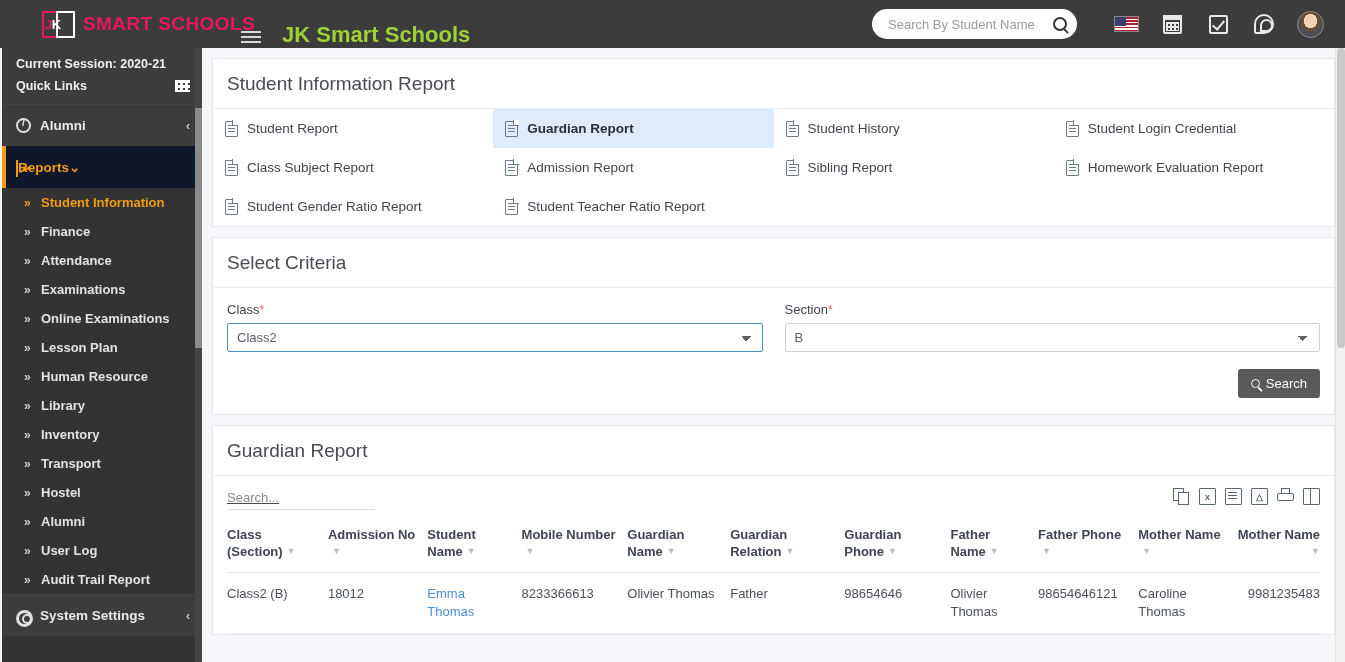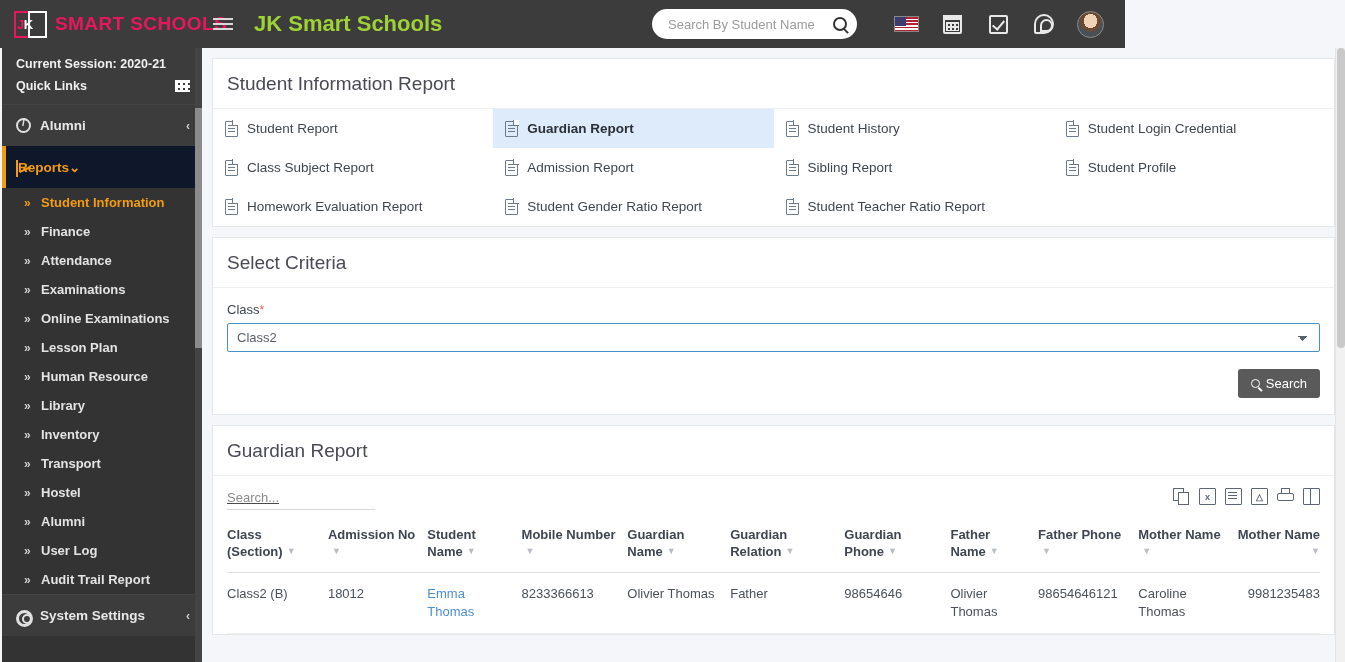--- a/index.html
+++ b/index.html
@@ -6,23 +6,23 @@
   html, body {
     margin: 0; padding: 0;
     width: 1345px; height: 662px;
     overflow: hidden;
     font-family: "Liberation Sans", sans-serif;
     background: #f4f6f9;
   }
   
   #topbar {
     position: absolute; top: 0; left: 0;
-    width: 1125px; height: 48px;
+    width: 1345px; height: 48px;
     background: #3c3c3c;
-    display: flex; align-items: center;
+    display: flex; align-items: flex-end; padding-left: 28px;
   }
   #logo-area {
     width: 202px; height: 48px;
     display: flex; align-items: center;
     padding-left: 14px;
     flex: 0 0 202px;
   }
   .logo-mark {
     position: relative;
     width: 34px; height: 27px;
@@ -753,24 +753,20 @@
           <div class="rlink">
             <span class="doc-icon"></span>
             <span>Admission Report</span>
           </div>
           <div class="rlink">
             <span class="doc-icon"></span>
             <span>Sibling Report</span>
           </div>
           <div class="rlink">
             <span class="doc-icon"></span>
-            <span>Student Profile</span>
-          </div>
-          <div class="rlink">
-            <span class="doc-icon"></span>
             <span>Homework Evaluation Report</span>
           </div>
           <div class="rlink">
             <span class="doc-icon"></span>
             <span>Student Gender Ratio Report</span>
           </div>
           <div class="rlink">
             <span class="doc-icon"></span>
             <span>Student Teacher Ratio Report</span>
           </div>
@@ -782,20 +778,26 @@
       <div class="card-head">
         <div class="card-title">Select Criteria</div>
       </div>
       <div class="criteria-body">
         <div class="form-row">
           <div class="form-col">
             <div class="f-label">
               <span>Class</span><span class="req">*</span>
             </div>
             <select class="fld focused" id="class-select"><option value="Class2">Class2</option></select>
+          </div>
+          <div class="form-col">
+            <div class="f-label">
+              <span>Section</span><span class="req">*</span>
+            </div>
+            <select class="fld" id="section-select"><option value="B">B</option></select>
           </div>
         </div>
         <div id="search-btn-row">
           <button id="search-btn">
             <span class="mag-sm"></span>
             <span>Search</span>
           </button>
         </div>
       </div>
     </div>

